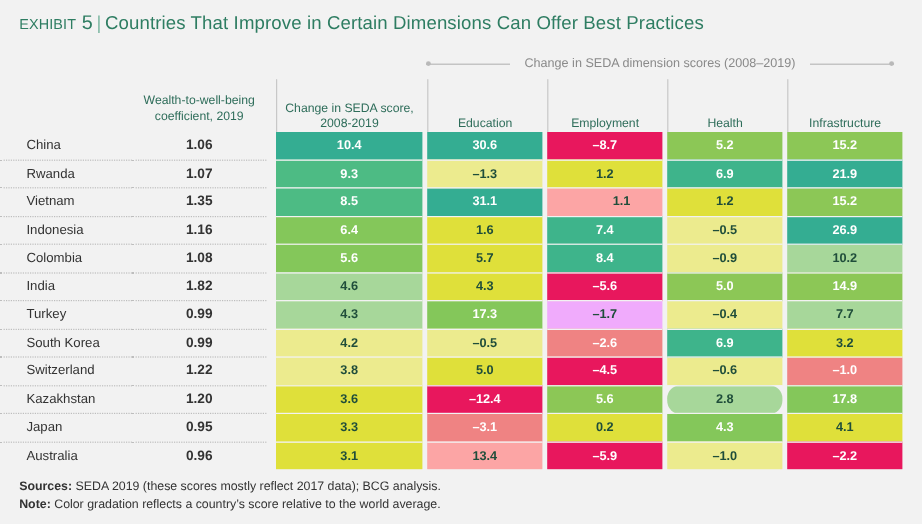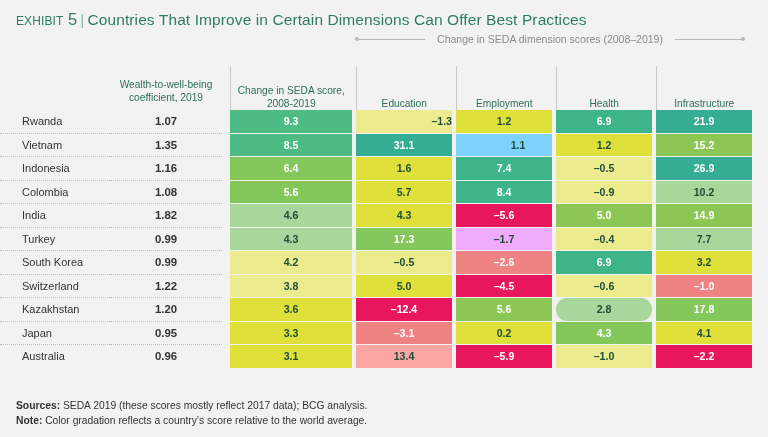--- a/index.html
+++ b/index.html
@@ -37,21 +37,21 @@
   #exhibit-title .pipe {
     color: #7fb8a4;
     padding: 0 3px;
     font-weight: 300;
   }
 
   
   #dimension-band {
     position: absolute;
     left: 355px;
-    top: 32px;
+    top: 46px;
     width: 390px;
     height: 14px;
     display: flex;
     align-items: center;
     gap: 0;
   }
   #dimension-band .rule {
     flex: 1 1 auto;
     height: 1px;
     background: #b9b9b9;
@@ -204,42 +204,56 @@
         <th class="gapcell"></th>
         <th class="sep">Employment</th>
         <th class="gapcell"></th>
         <th class="sep">Health</th>
         <th class="gapcell"></th>
         <th class="sep">Infrastructure</th>
       </tr>
     </thead>
     <tbody id="grid-body">
         <tr>
+          <td class="country">China</td>
+          <td class="coef">1.06</td>
+          <td class="gapcell"></td>
+          <td class="cell" style="background: rgb(52, 173, 146);">10.4</td>
+          <td class="gapcell"></td>
+          <td class="cell" style="background: rgb(52, 173, 146);">30.6</td>
+          <td class="gapcell"></td>
+          <td class="cell" style="background: rgb(232, 23, 93);">–8.7</td>
+          <td class="gapcell"></td>
+          <td class="cell" style="background: rgb(140, 199, 86);">5.2</td>
+          <td class="gapcell"></td>
+          <td class="cell" style="background: rgb(140, 199, 86);">15.2</td>
+        </tr>
+        <tr>
           <td class="country">Rwanda</td>
           <td class="coef">1.07</td>
           <td class="gapcell"></td>
           <td class="cell" style="background: rgb(77, 187, 132);">9.3</td>
           <td class="gapcell"></td>
-          <td class="cell dark-text" style="background: rgb(236, 235, 142); text-align: right;">–1.3</td>
+          <td class="cell dark-text" style="background: rgb(236, 235, 142);">–1.3</td>
           <td class="gapcell"></td>
           <td class="cell dark-text" style="background: rgb(223, 224, 58);">1.2</td>
           <td class="gapcell"></td>
           <td class="cell" style="background: rgb(62, 180, 139);">6.9</td>
           <td class="gapcell"></td>
           <td class="cell" style="background: rgb(52, 173, 146);">21.9</td>
         </tr>
         <tr>
           <td class="country">Vietnam</td>
           <td class="coef">1.35</td>
           <td class="gapcell"></td>
           <td class="cell" style="background: rgb(77, 187, 132);">8.5</td>
           <td class="gapcell"></td>
           <td class="cell" style="background: rgb(52, 173, 146);">31.1</td>
           <td class="gapcell"></td>
-          <td class="cell dark-text" style="background: #7dd3fc; padding-left: 28px;">1.1</td>
+          <td class="cell dark-text" style="background: #fca5a5; padding-left: 28px;">1.1</td>
           <td class="gapcell"></td>
           <td class="cell dark-text" style="background: rgb(223, 224, 58);">1.2</td>
           <td class="gapcell"></td>
           <td class="cell" style="background: rgb(140, 199, 86);">15.2</td>
         </tr>
         <tr>
           <td class="country">Indonesia</td>
           <td class="coef">1.16</td>
           <td class="gapcell"></td>
           <td class="cell" style="background: rgb(132, 199, 90);">6.4</td>

